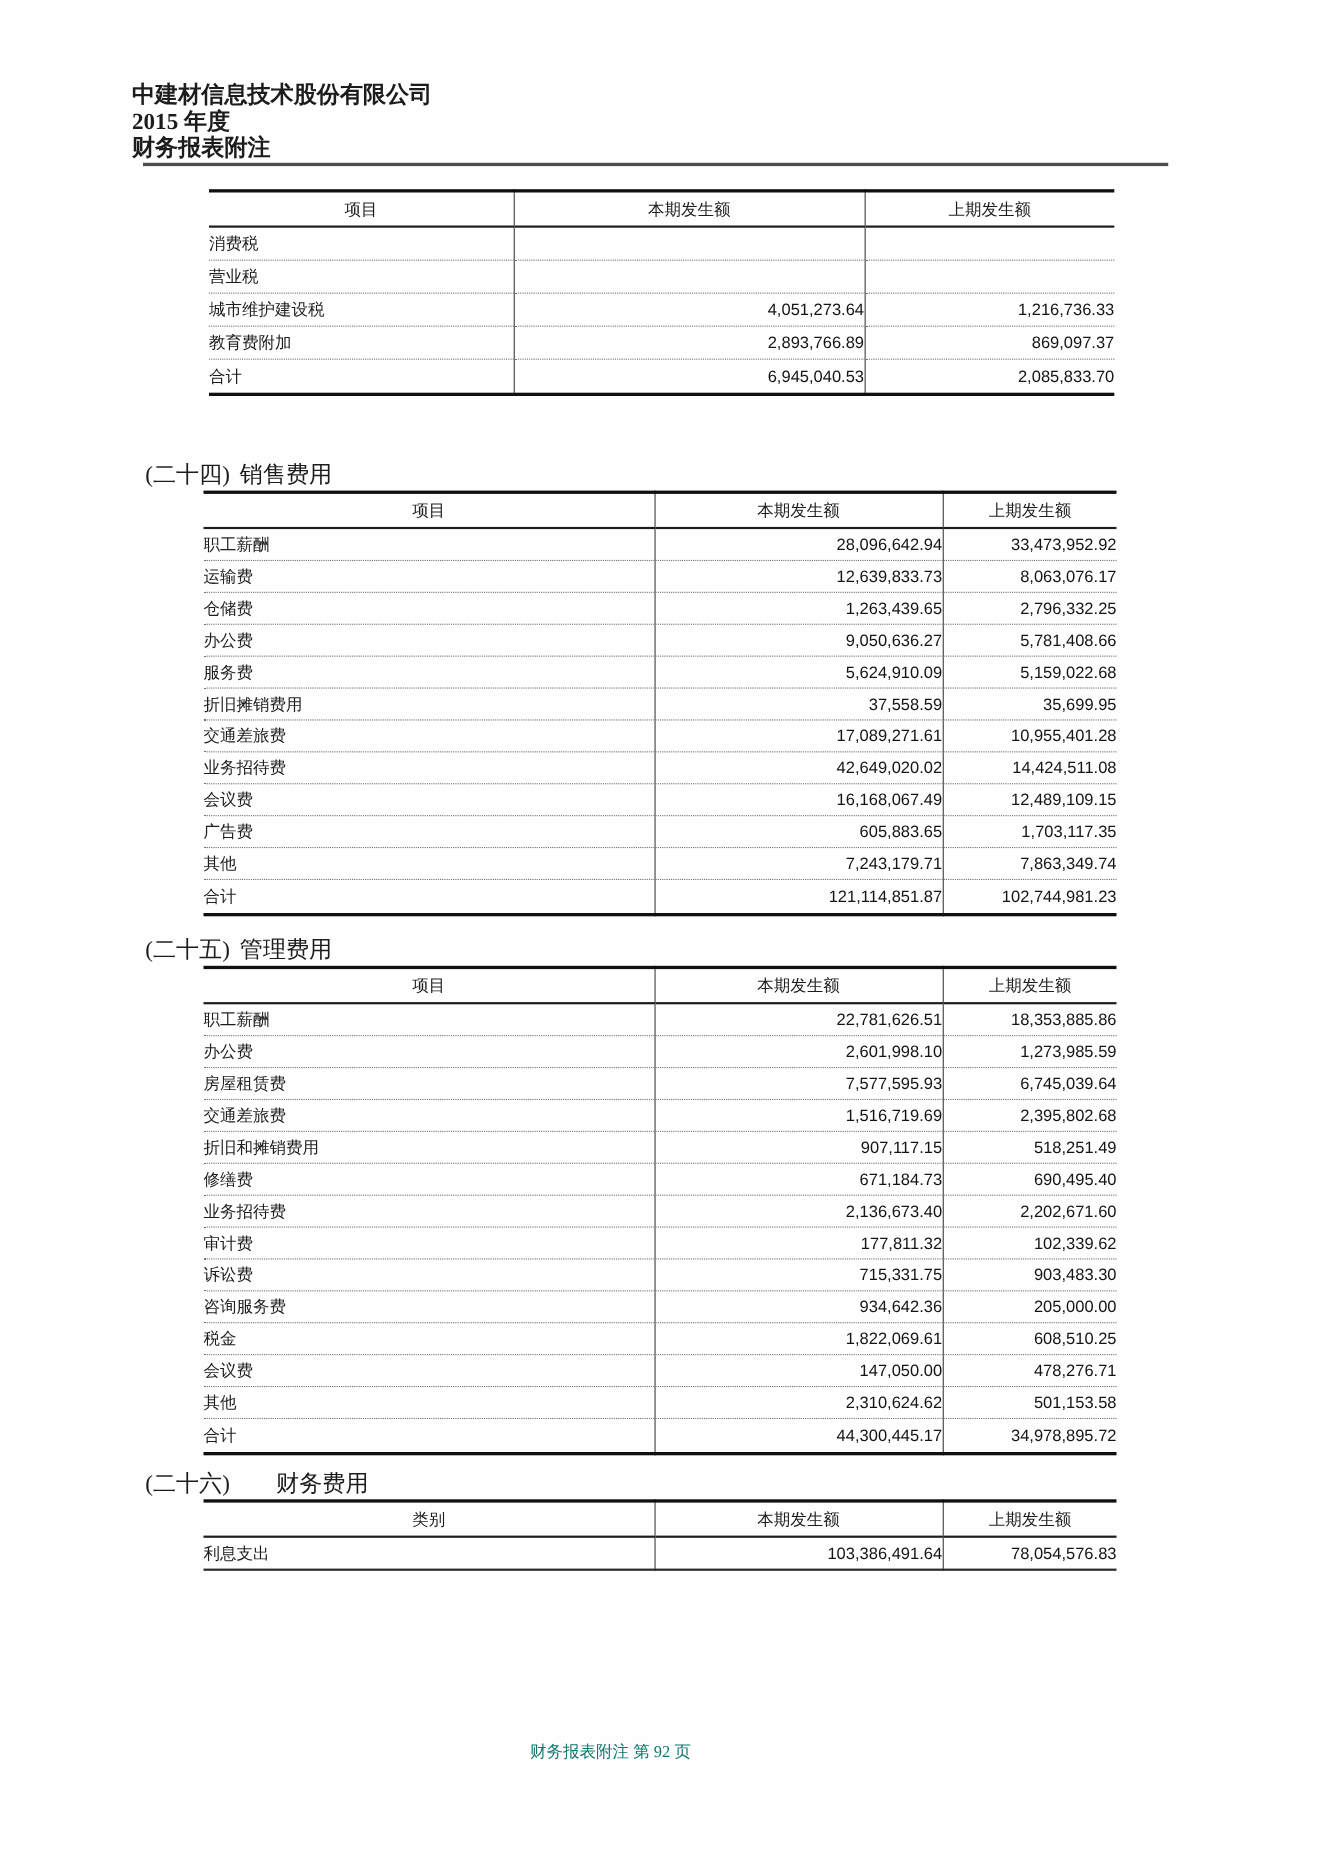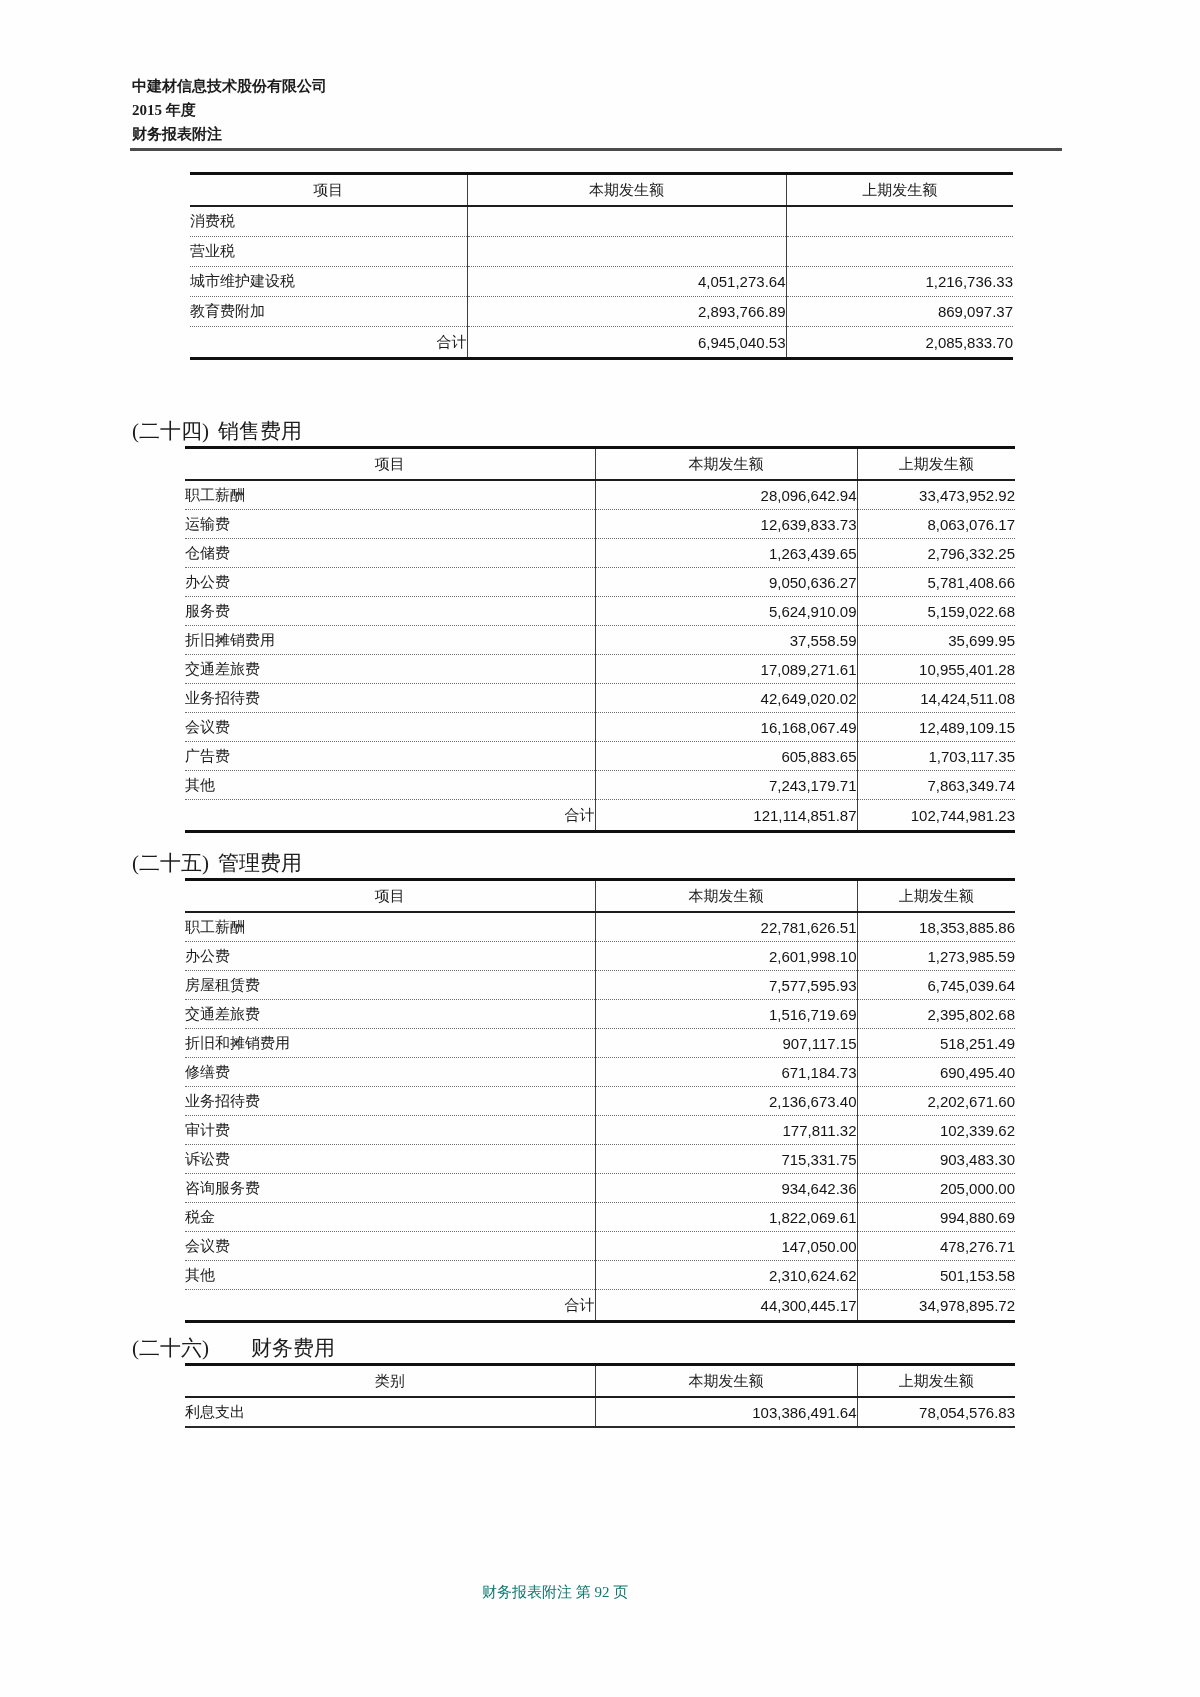--- a/index.html
+++ b/index.html
@@ -1,40 +1,40 @@
 <!DOCTYPE html>
 <html><head>
 <meta charset="utf-8">
 <style>
   html,body { margin:0; padding:0; background:#ffffff; }
   .page {
     position:relative; width:1200px; height:1697px; background:#fefefe;
     font-family:"Liberation Serif", serif; color:#1c1c1c; overflow:hidden;
   }
-  .doc-header { position:absolute; left:132px; top:74px; font-weight:bold; font-size:15px; line-height:24px; }
+  .doc-header { position:absolute; left:120px; top:74px; font-weight:bold; font-size:21px; line-height:24px; }
   .doc-header div { white-space:nowrap; }
   .header-rule { position:absolute; left:130px; top:148px; width:932px; height:3px; background:#4c4c4c; }
 
   .section-heading { position:absolute; left:132px; font-size:21px; font-weight:normal; white-space:nowrap; }
   .sh-title { margin-left:9px; }
   .gap-wide .sh-title { margin-left:42px; }
 
   table.fin-table { position:absolute; border-collapse:collapse; table-layout:fixed;
     border-top:3px solid #101010; border-bottom:3px solid #101010; }
   table.fin-table.no-total { border-bottom:2px solid #2a2a2a; }
   .fin-table th, .fin-table td { overflow:hidden; white-space:nowrap; padding:0; }
   .fin-table th + th, .fin-table td + td { border-left:1px solid #3f3f3f; }
   .fin-table thead th { border-bottom:2px solid #1d1d1d; font-weight:normal; font-size:15px;
     text-align:center; height:30px; }
   .fin-table tbody td { border-bottom:1px dotted #6e6e6e; height:28px; font-size:15px; }
   .t1 tbody td { height:29px; }
   .fin-table tfoot td { height:30px; font-size:15px; }
   .c-label { text-align:left; padding-left:9px; }
   .c-num { text-align:right; padding-right:12px; font-family:"Liberation Sans", sans-serif; color:#141414; }
-  .c-total-label { text-align:right; }
+  .c-total-label { text-align:left; }
 
   .t1 { left:190px; top:172px; width:823px; }
   .t2 { left:185px; top:446px; width:830px; }
   .t3 { left:185px; top:878px; width:830px; }
   .t4 { left:185px; top:1363px; width:830px; }
   .h24 { top:417px; }
   .h25 { top:849px; }
   .h26 { top:1334px; }
 
   .doc-footer { position:absolute; left:0; top:1583px; width:1110px; text-align:center;
@@ -241,21 +241,21 @@
           <td class="c-num">903,483.30</td>
         </tr>
         <tr>
           <td class="c-label">咨询服务费</td>
           <td class="c-num">934,642.36</td>
           <td class="c-num">205,000.00</td>
         </tr>
         <tr>
           <td class="c-label">税金</td>
           <td class="c-num">1,822,069.61</td>
-          <td class="c-num">994,880.69</td>
+          <td class="c-num">608,510.25</td>
         </tr>
         <tr>
           <td class="c-label">会议费</td>
           <td class="c-num">147,050.00</td>
           <td class="c-num">478,276.71</td>
         </tr>
         <tr>
           <td class="c-label">其他</td>
           <td class="c-num">2,310,624.62</td>
           <td class="c-num">501,153.58</td>

